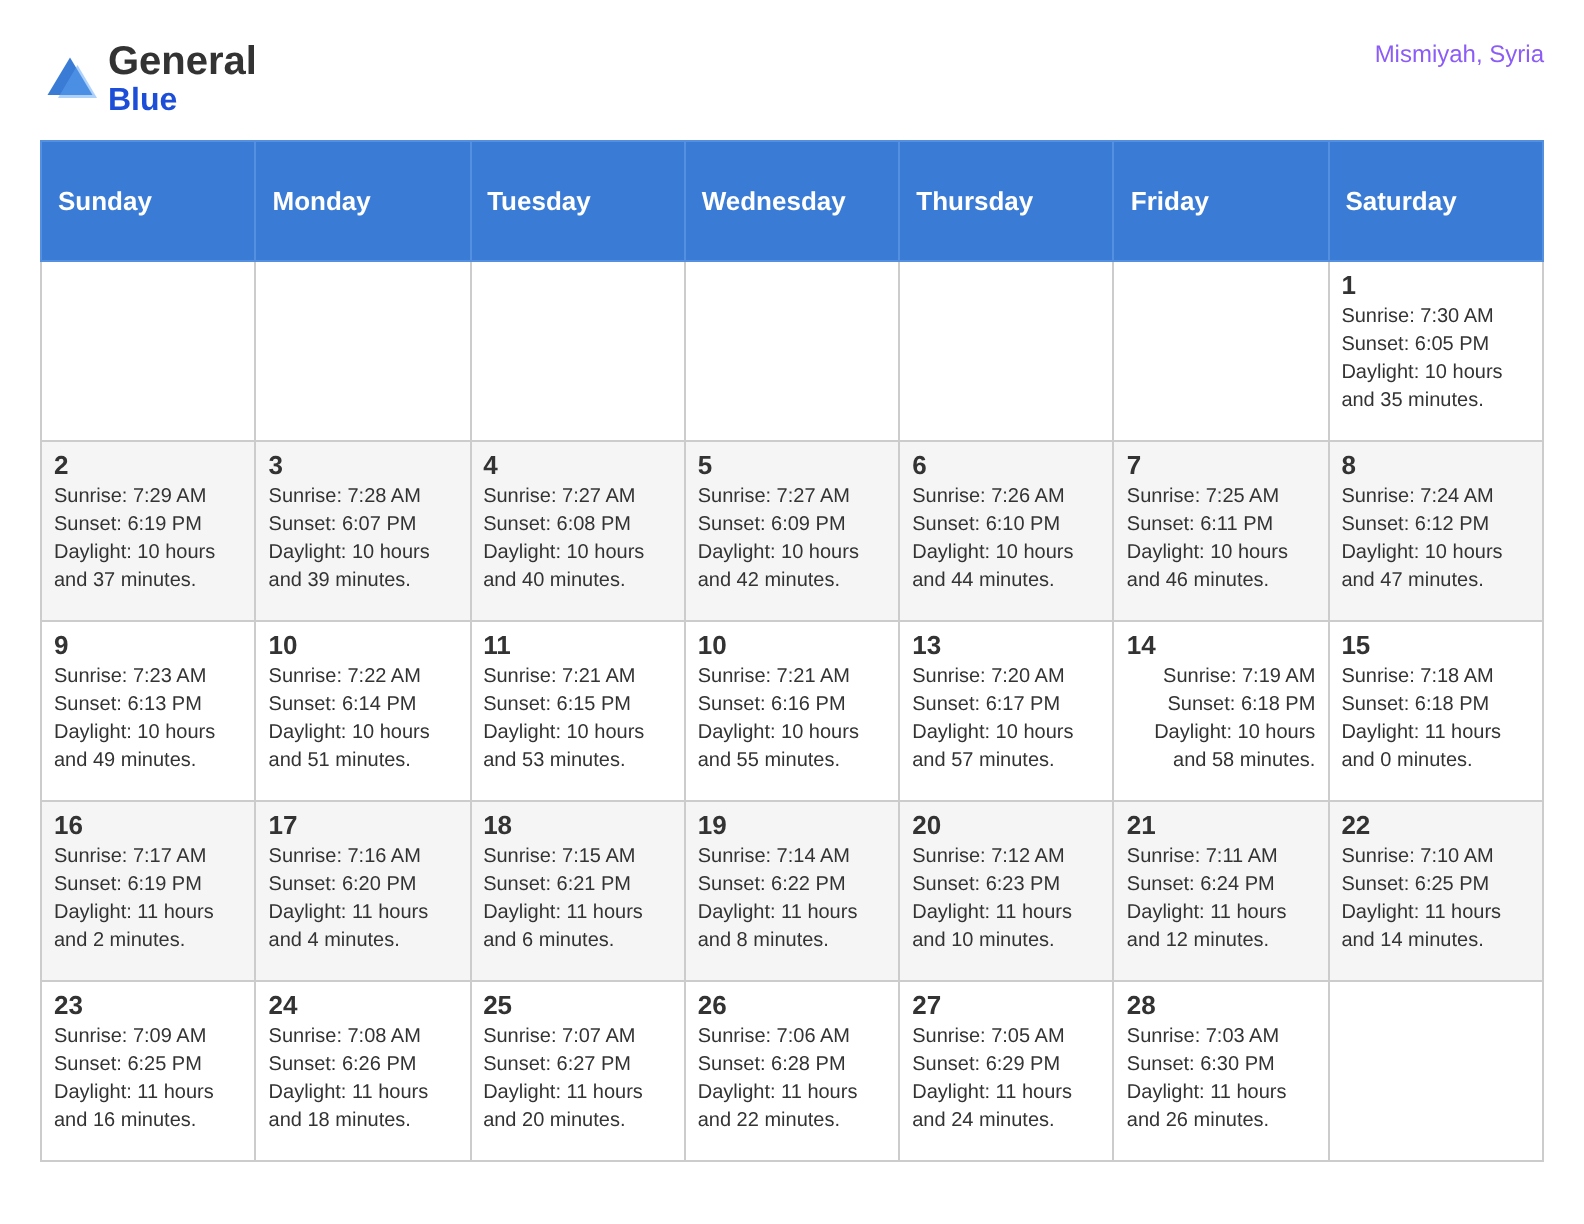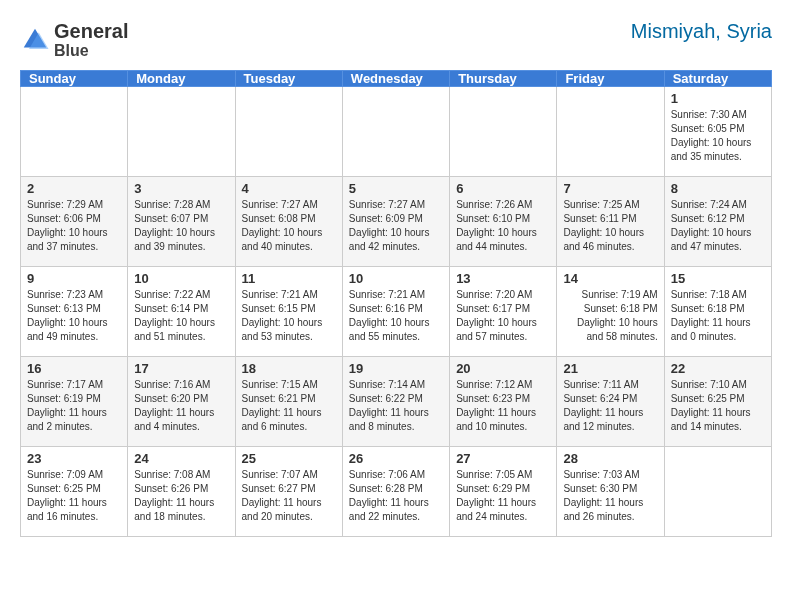--- a/index.html
+++ b/index.html
@@ -27,49 +27,49 @@
       line-height: 1.1;
     }
     .logo-general {
       font-size: 20px;
       font-weight: bold;
       color: #333;
     }
     .logo-blue {
       font-size: 16px;
       font-weight: bold;
-      color: #404040;
+      color: #1d4ed8;
     }
     .logo-icon {
       width: 30px;
       height: 30px;
     }
     .title-block {
       text-align: right;
     }
     .month-title {
       font-size: 32px;
       font-weight: bold;
       color: #333;
     }
     .location {
-      font-size: 20px;
-      color: #0369a1;
+      font-size: 12px;
+      color: #8b5cf6;
     }
     .calendar {
       width: 100%;
       border-collapse: collapse;
       border: 1px solid #ccc;
     }
     .calendar th {
       background: #3a7bd5;
       color: #fff;
       font-size: 13px;
       font-weight: bold;
-      padding: 0 8px;
+      padding: 22px 8px;
       text-align: left;
       border: 1px solid #5590e0;
     }
     .calendar td {
       vertical-align: top;
       border: 1px solid #ccc;
       padding: 4px 6px;
       width: 107px;
       min-height: 80px;
       font-size: 11px;
@@ -139,21 +139,21 @@
           <div class="day-info" style="white-space: pre-line;">Sunrise: 7:30 AM
 Sunset: 6:05 PM
 Daylight: 10 hours
 and 35 minutes.</div>
         </td>
       </tr>
       <tr>
         <td>
           <span class="day-number">2</span>
           <div class="day-info" style="white-space: pre-line;">Sunrise: 7:29 AM
-Sunset: 6:06 PM
+Sunset: 6:19 PM
 Daylight: 10 hours
 and 37 minutes.</div>
         </td>
         <td>
           <span class="day-number">3</span>
           <div class="day-info" style="white-space: pre-line;">Sunrise: 7:28 AM
 Sunset: 6:07 PM
 Daylight: 10 hours
 and 39 minutes.</div>
         </td>

